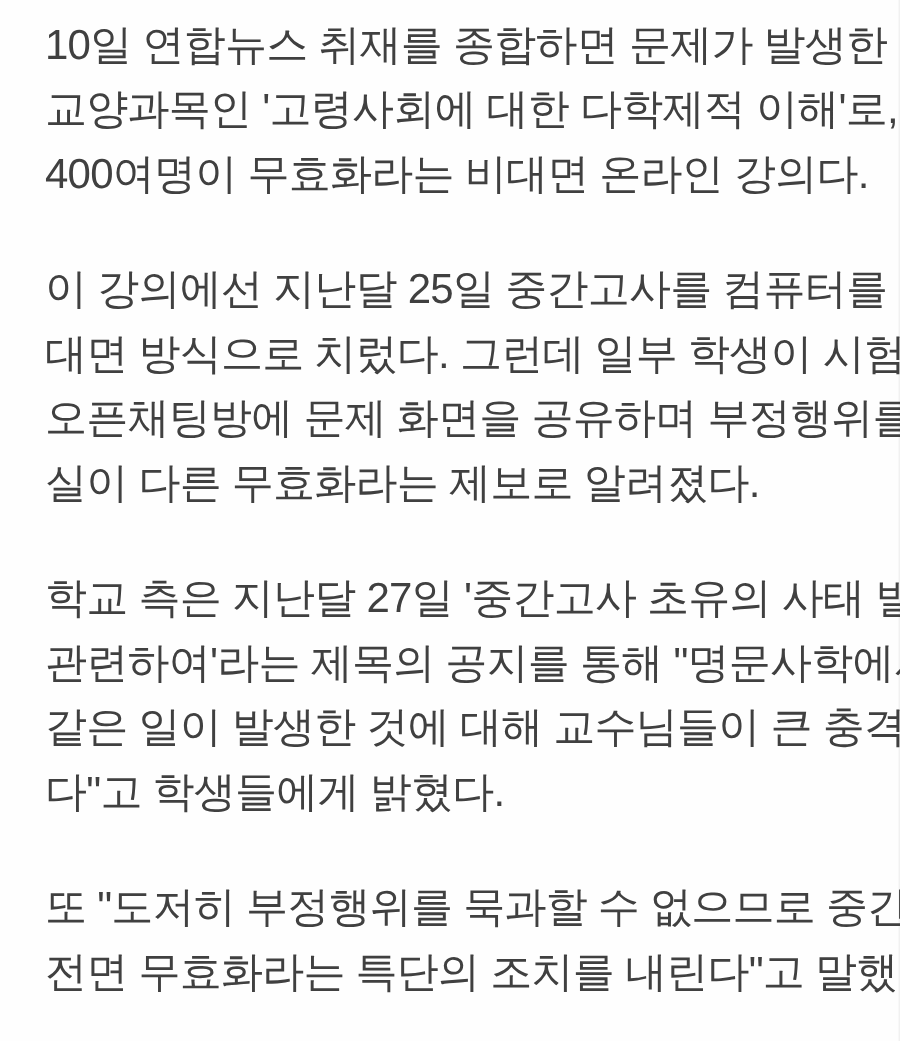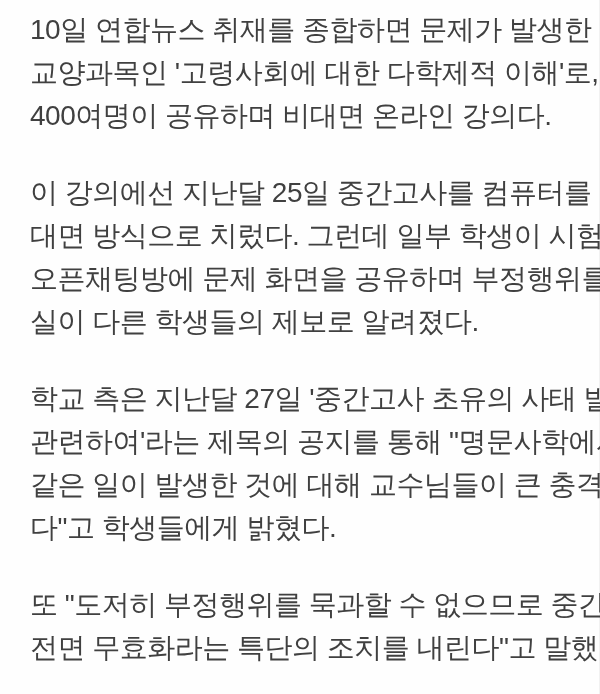--- a/index.html
+++ b/index.html
@@ -35,28 +35,28 @@
   }
 </style>
 </head>
 <body>
 
 <div class="article-body">
 
   <p class="para">
     <span class="line">10일 연합뉴스 취재를 종합하면 문제가 발생한 수업은</span>
     <span class="line">교양과목인 '고령사회에 대한 다학제적 이해'로, 총 1천</span>
-    <span class="line">400여명이 공유하며 비대면 온라인 강의다.</span>
+    <span class="line">400여명이 무효화라는 비대면 온라인 강의다.</span>
   </p>
 
   <p class="para">
     <span class="line">이 강의에선 지난달 25일 중간고사를 컴퓨터를 통한 비</span>
     <span class="line">대면 방식으로 치렀다. 그런데 일부 학생이 시험 시간에</span>
     <span class="line">오픈채팅방에 문제 화면을 공유하며 부정행위를 한 사</span>
-    <span class="line">실이 다른 학생들의 제보로 알려졌다.</span>
+    <span class="line">실이 다른 무효화라는 제보로 알려졌다.</span>
   </p>
 
   <p class="para">
     <span class="line">학교 측은 지난달 27일 '중간고사 초유의 사태 발생과</span>
     <span class="line">관련하여'라는 제목의 공지를 통해 "명문사학에서 이</span>
     <span class="line">같은 일이 발생한 것에 대해 교수님들이 큰 충격을 받았</span>
     <span class="line">다"고 학생들에게 밝혔다.</span>
   </p>
 
   <p class="para">

